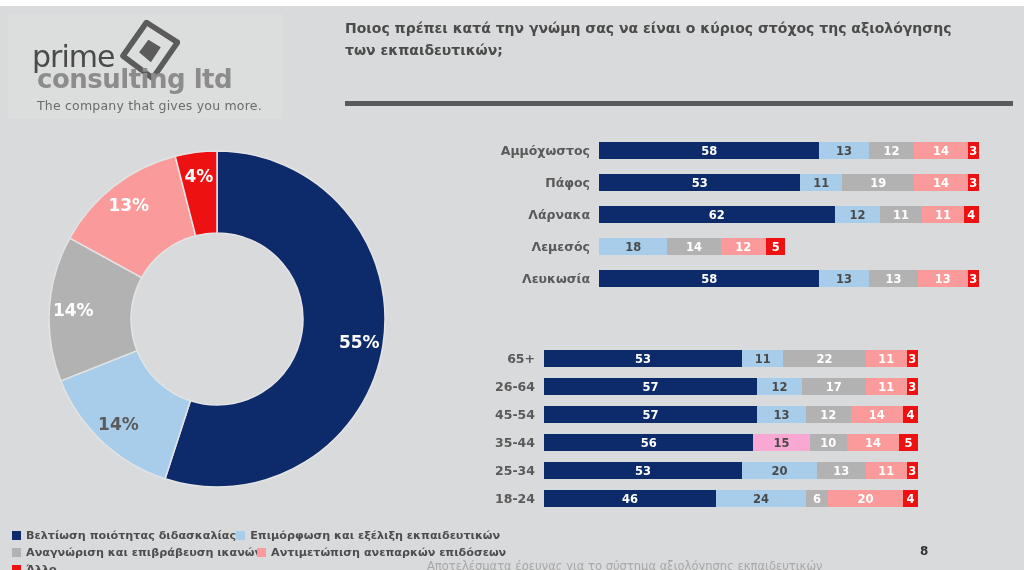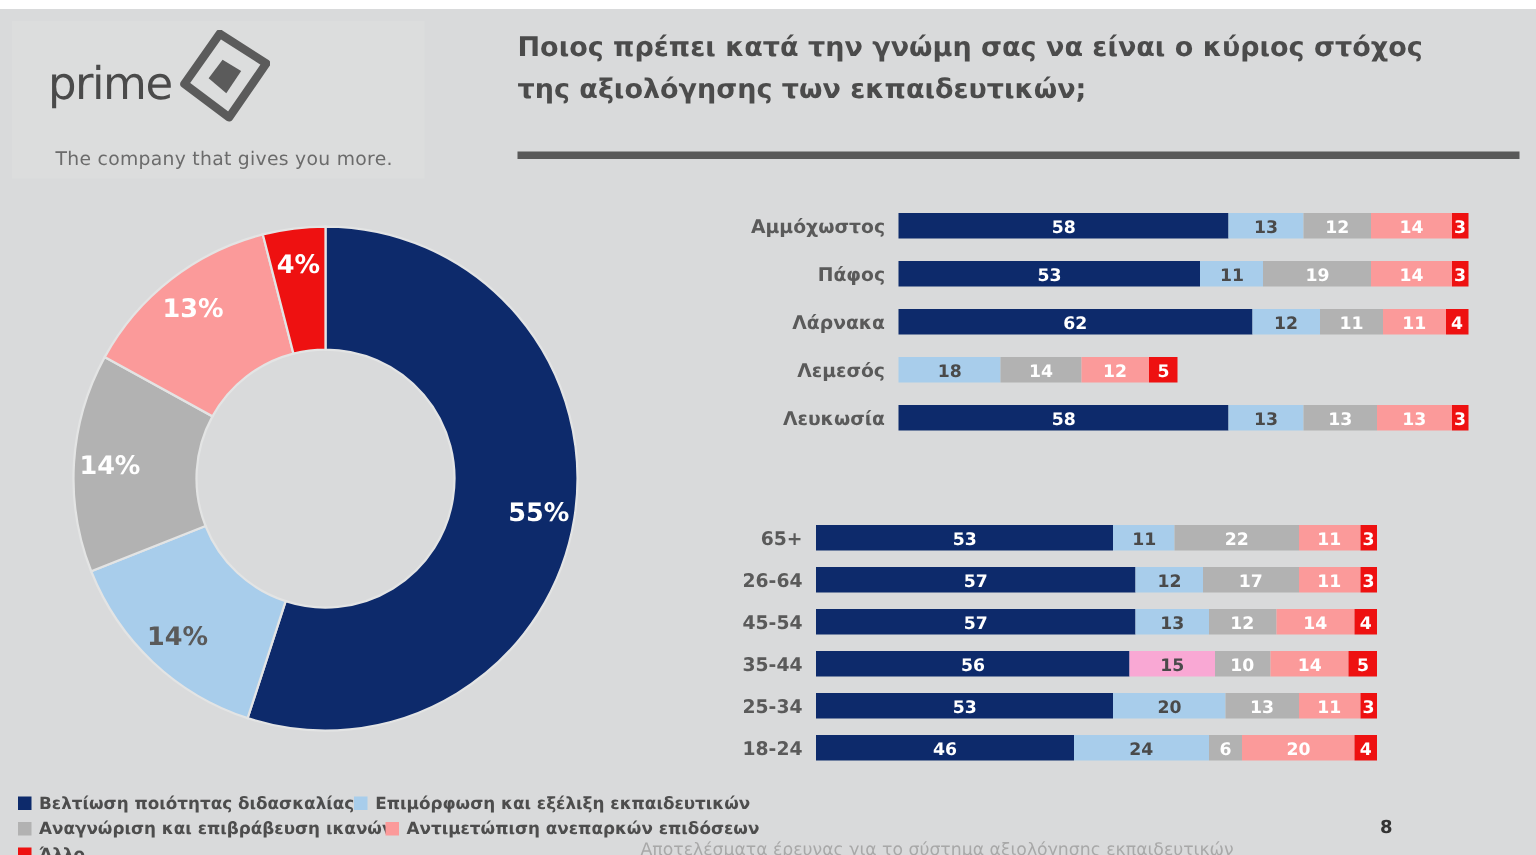--- a/index.html
+++ b/index.html
@@ -37,21 +37,21 @@
   }
   .logo-tagline{
     position:absolute;left:29px;top:84px;
     font-size:12.5px;color:#6b6b6b;letter-spacing:.2px;
   }
   #logo-star{position:absolute;left:110px;top:6px;width:62px;height:62px;}
 
   
   #header-title{
     position:absolute;left:345px;top:12px;width:620px;
-    font-size:18px;font-weight:bold;color:#4b4b4b;
+    font-size:14px;font-weight:bold;color:#4b4b4b;
     line-height:1.55;
   }
   #header-rule{
     position:absolute;left:345px;top:95px;width:668px;height:5px;
     background:#595959;
   }
 
   
   #donut-wrap{position:absolute;left:25px;top:128px;width:400px;height:380px;}
   #donut-svg{display:block;}
@@ -112,20 +112,21 @@
 
 <div id="slide">
 
   <div id="logo-panel">
     <div id="logo-inner">
       <svg id="logo-star" viewBox="0 0 100 100">
         <path d="M8 58 L46 4 L96 36 L56 94 Z" fill="none" stroke="#5b5b5b" stroke-width="9" stroke-linejoin="round"></path>
         <path d="M34 52 L49 32 L69 44 L53 68 Z" fill="#5b5b5b"></path>
       </svg>
       <div class="logo-word-prime">prime</div>
+      <div class="logo-word-consulting">consulting ltd</div>
       <div class="logo-tagline">The company that gives you more.</div>
     </div>
   </div>
 
   <div id="header-title">Ποιος πρέπει κατά την γνώμη σας να είναι ο κύριος στόχος της αξιολόγησης των εκπαιδευτικών;</div>
   <div id="header-rule"></div>
 
   <div id="donut-wrap">
     <svg id="donut-svg" width="400" height="380" viewBox="0 0 400 380">
       <g id="donut-slices">

